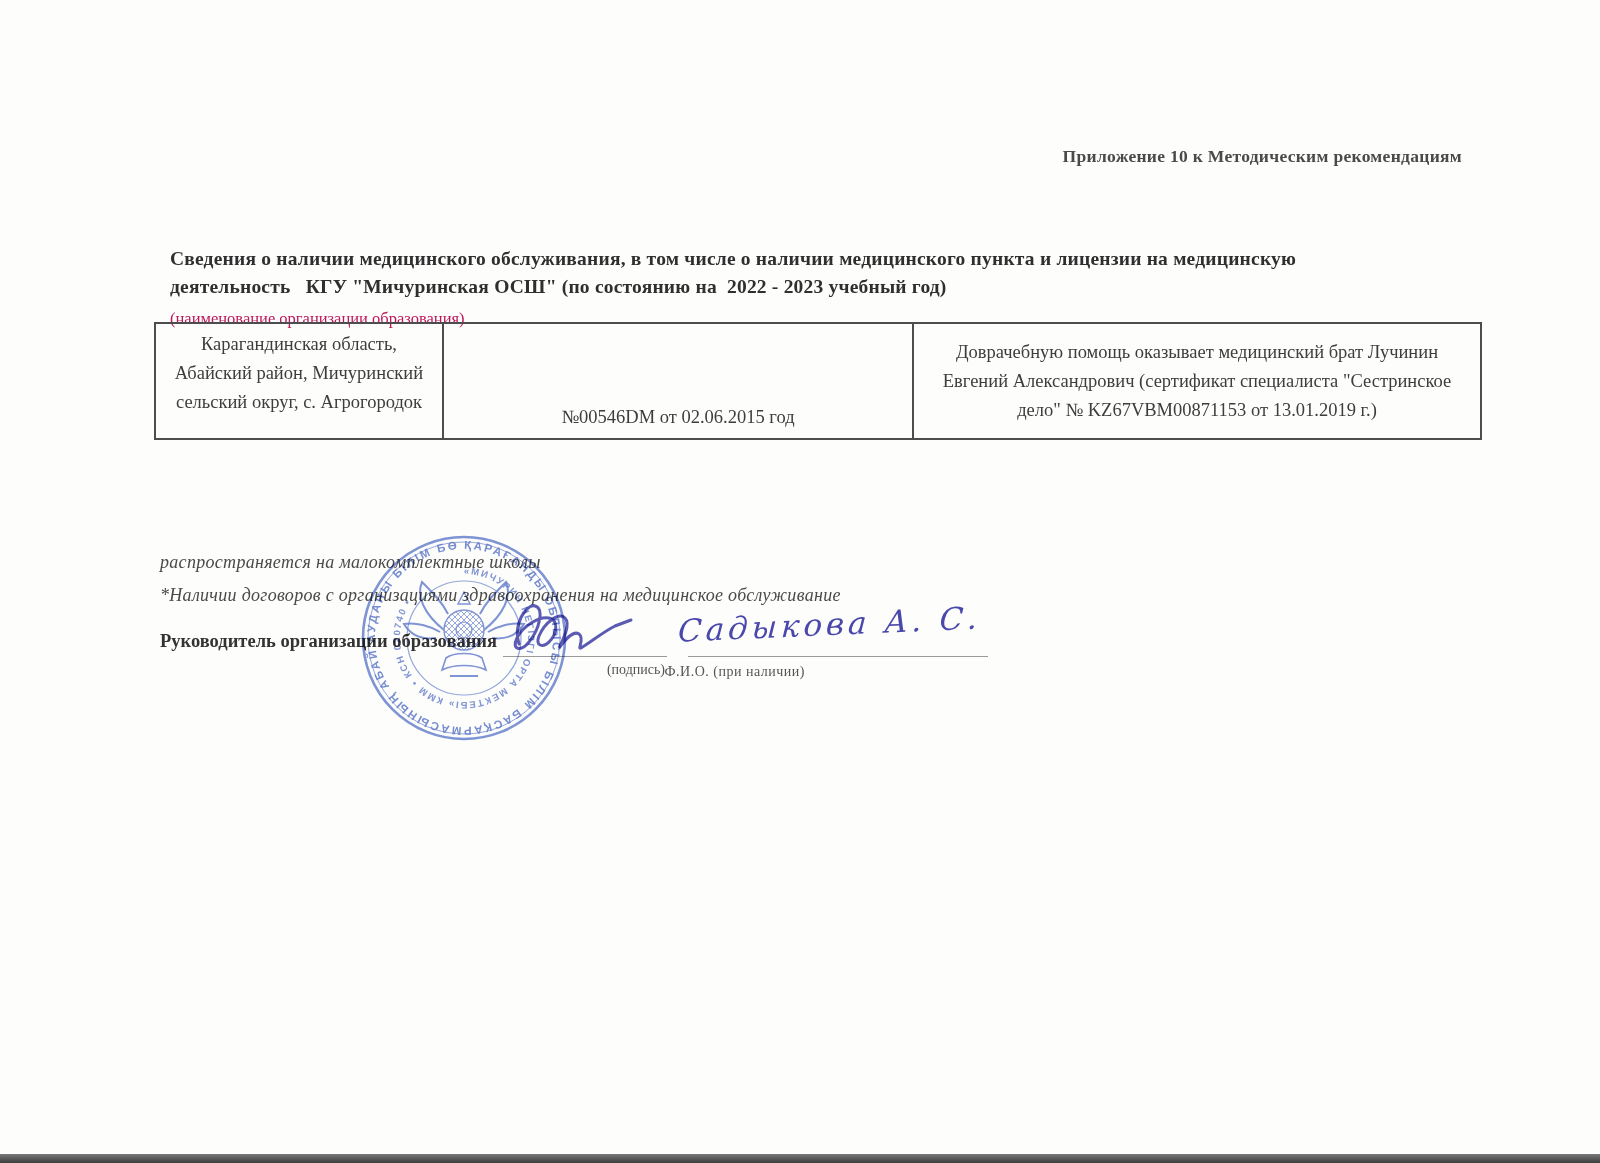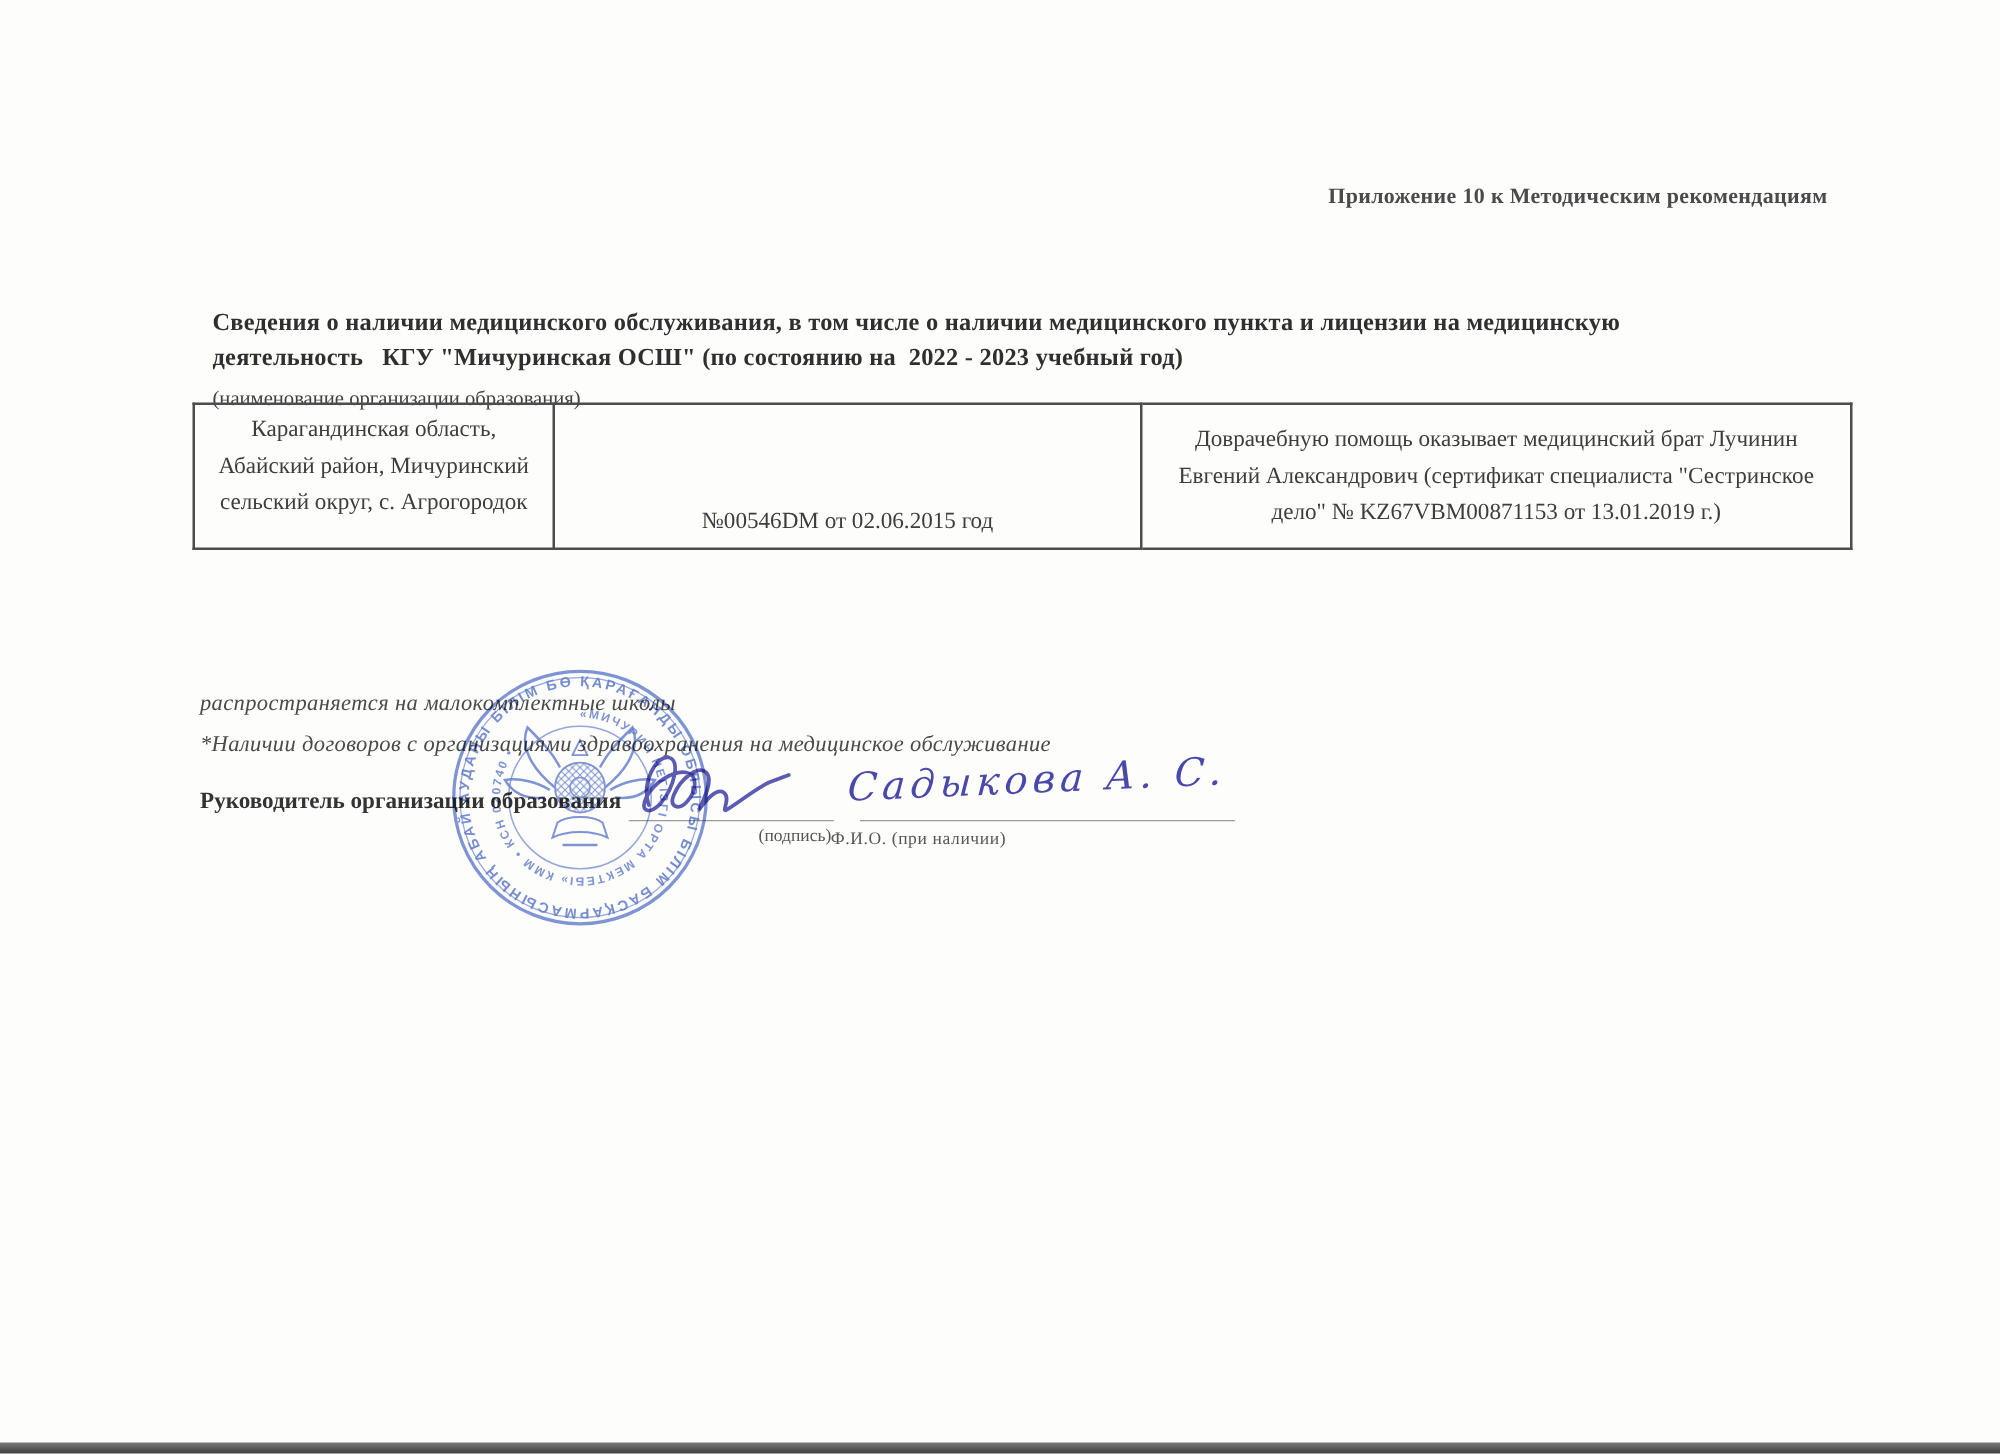--- a/index.html
+++ b/index.html
@@ -19,21 +19,21 @@
   .title-block{
     position:absolute;left:170px;top:206px;width:1280px;
     text-align:left;
     margin-top:39px;
   }
   .title-line{
     font-weight:bold;font-size:19.5px;line-height:28px;color:#2f2f2f;
     white-space:pre-wrap;letter-spacing:.2px;
   }
   .subtitle{
-    margin-top:8px;font-size:16.5px;color:#404040;
+    margin-top:8px;font-size:16.5px;color:#be185d;
   }
   table.doc-table{
     position:absolute;left:154px;top:322px;width:1326px;
     border-collapse:collapse;table-layout:fixed;
     color:#3d3d3d;
   }
   table.doc-table td{
     border:2px solid #4d4d4d;
     text-align:center;
     padding:6px 10px;

